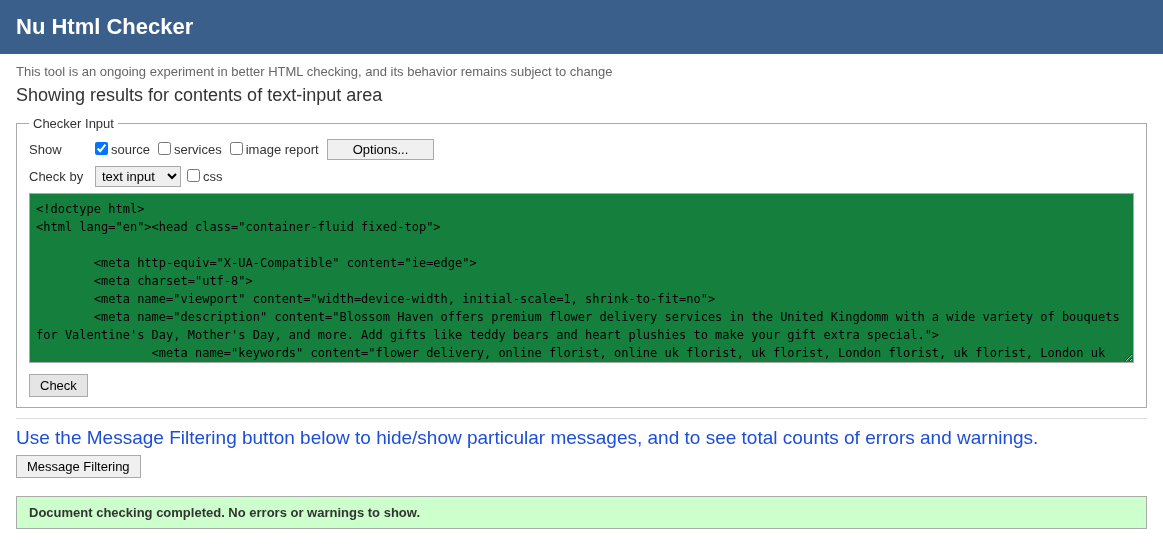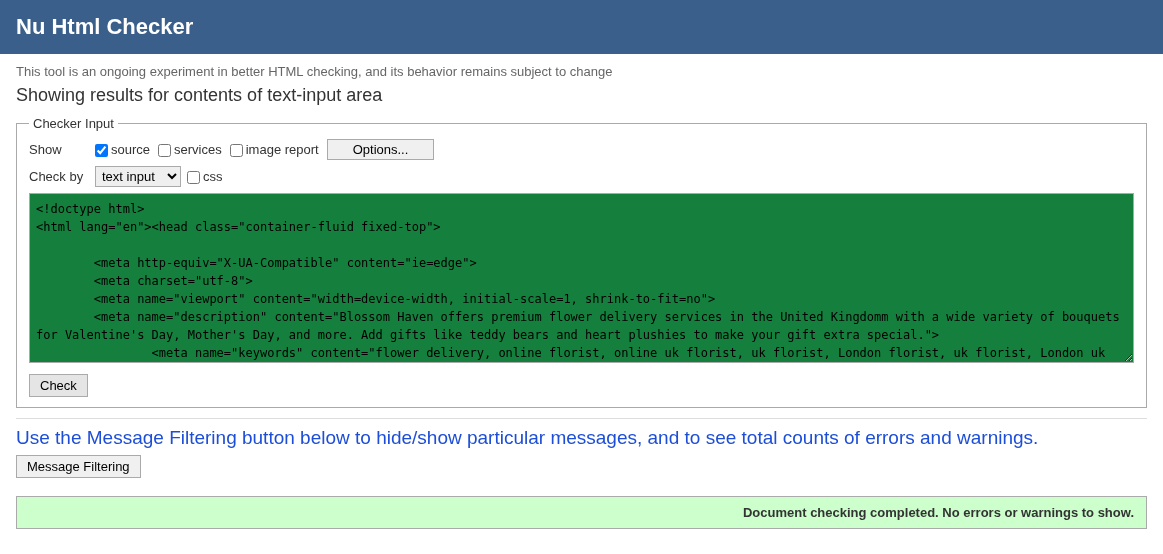--- a/index.html
+++ b/index.html
@@ -50,21 +50,21 @@
     .row label {
       font-size: 13px;
       margin-right: 2px;
     }
     .row .row-label {
       width: 60px;
       font-size: 13px;
     }
     .checkbox-label {
       display: flex;
-      align-items: flex-end;
+      align-items: flex-start;
       gap: 3px;
       font-size: 13px;
       margin-right: 6px;
     }
     input[type="checkbox"] {
       margin: 0;
     }
     select {
       font-size: 13px;
       padding: 1px 2px;
@@ -102,21 +102,20 @@
       background: #f0f0f0;
       cursor: pointer;
     }
     #result-box {
       background: #ccffcc;
       border: 1px solid #aaa;
       padding: 8px 12px;
       font-size: 13px;
       margin-top: 8px;
       font-weight: bold;
-      text-align: right;
     }
     .scrollbar-area {
       position: relative;
     }
     textarea#code-textarea {
       width: 100%;
       height: 170px;
       font-family: monospace;
       font-size: 12px;
       border: 1px solid #aaa;

